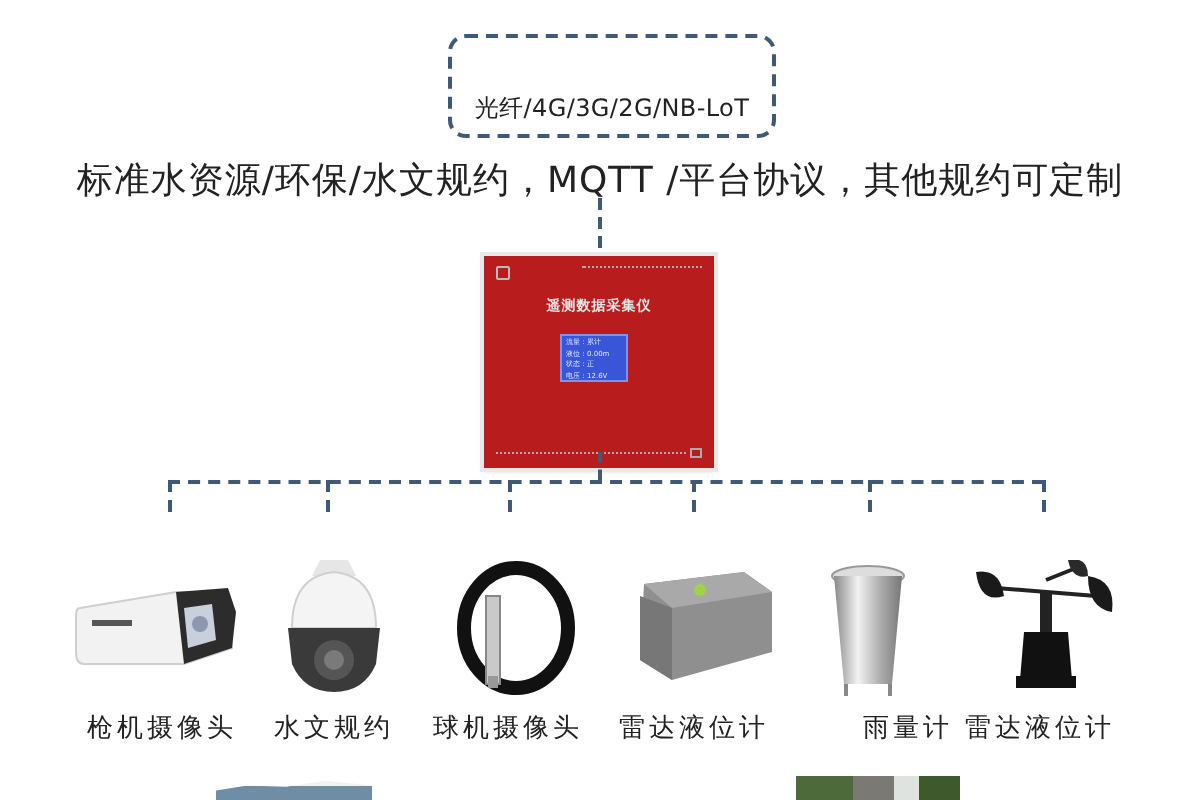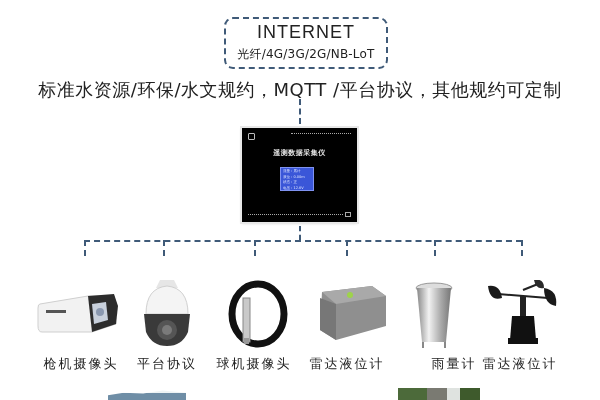--- a/index.html
+++ b/index.html
@@ -30,22 +30,22 @@
       left: 0; width: 600px; top: 78px; text-align: center;
       font-size: 18px; color: #222; letter-spacing: 0.5px;
     }
     .vline {
       width: 0; border-left: 2px dashed #3f5a78;
     }
     .hline {
       height: 0; border-top: 2px dashed #3f5a78;
     }
     .device {
-      left: 242px; top: 128px; width: 115px; height: 94px;
-      background: #000000;
+      left: 242px; top: 128px; width: 115px; height: 106px;
+      background: #b91c1c;
       box-shadow: 0 0 0 2px #e8e8e8, 0 1px 3px rgba(0,0,0,0.25);
     }
     .device-top {
       position: absolute; left: 6px; right: 6px; top: 5px; height: 6px;
       font-size: 3px; color: #bbb;
     }
     .device-top .dot { position:absolute; left:0; top:0; width:5px; height:5px; border:1px solid #bbb; border-radius:1px; }
     .device-top .menu { position:absolute; right:0; top:0; width:60px; height:2px; border-top:1px dotted #aaa; }
     .device-title {
       position: absolute; left: 0; right: 0; top: 20px; text-align: center;
@@ -67,21 +67,20 @@
     .sensor { top: 280px; width: 90px; height: 70px; }
     .sensor-label {
       top: 355px; font-size: 13px; color: #222; letter-spacing: 2px; text-align: center; width: 100px; font-family: Liberation Mono, monospace;
     }
     .photo { top: 388px; height: 12px; }
   </style>
 </head>
 <body>
 
 <div class="abs internet-box">
-  <div class="internet-title">INTERNET</div>
   <div class="internet-sub">光纤/4G/3G/2G/NB-LoT</div>
 </div>
 
 <div class="abs protocol-line">标准水资源/环保/水文规约，MQTT /平台协议，其他规约可定制</div>
 
 <div class="abs vline" style="left:299px; top:99px; height:25px;"></div>
 
 <div class="abs device">
   <div class="device-top">
     <span class="dot"></span>
@@ -120,21 +119,21 @@
 
 <div class="abs sensor" style="left:122px;">
   <svg width="90" height="70" viewBox="0 0 90 70">
     <path d="M38 0 L52 0 L56 8 L34 8 Z" fill="#e6e6e6"></path>
     <path d="M24 34 Q24 8 45 6 Q66 8 66 34 Z" fill="#f4f4f4" stroke="#d0d0d0"></path>
     <path d="M22 34 L68 34 L66 52 Q60 66 45 66 Q30 66 24 52 Z" fill="#3a3a3a"></path>
     <circle cx="45" cy="50" r="10" fill="#555"></circle>
     <circle cx="45" cy="50" r="5" fill="#7a7a7a"></circle>
   </svg>
 </div>
-<div class="abs sensor-label" style="left:117px;">平台协议</div>
+<div class="abs sensor-label" style="left:117px;">水文规约</div>
 
 <div class="abs sensor" style="left:210px;">
   <svg width="90" height="70" viewBox="0 0 90 70">
     <ellipse cx="48" cy="34" rx="26" ry="30" fill="none" stroke="#111" stroke-width="7"></ellipse>
     <rect x="33" y="18" width="7" height="44" fill="#c9c9c9" stroke="#888"></rect>
     <rect x="34" y="58" width="5" height="6" fill="#999"></rect>
   </svg>
 </div>
 <div class="abs sensor-label" style="left:204px;">球机摄像头</div>
 

